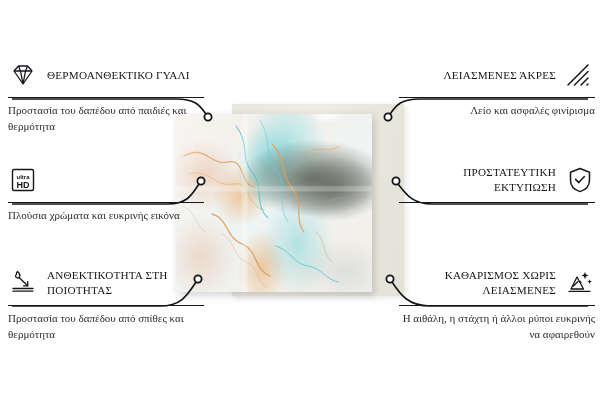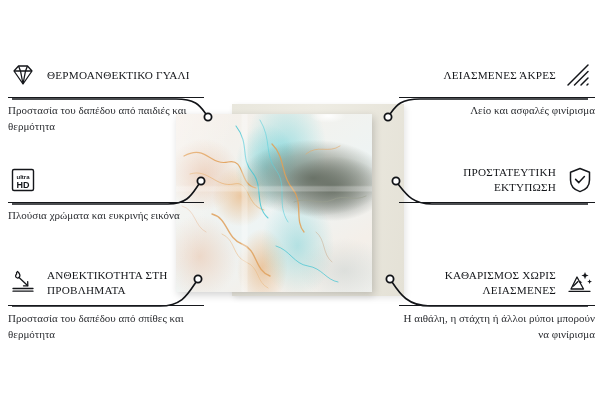--- a/index.html
+++ b/index.html
@@ -180,21 +180,21 @@
 <div class="feature left" id="feature-heat-resistance">
   <div class="f-head">
     <span class="f-icon">
       <svg width="28" height="28" viewBox="0 0 28 28" fill="none" stroke="#14161a" stroke-width="1.3" stroke-linecap="round" stroke-linejoin="round">
         <path d="M8.5 2.5 C10.6 4.4 11.4 6.2 10.6 7.8 C9.9 9.2 8.2 9.4 7.2 8.4 C6.2 7.4 6.6 5.8 7.6 5 C7.2 4 7.6 3.1 8.5 2.5 Z"></path>
         <path d="M10 8.5 L18.5 16.5"></path>
         <path d="M14.5 16.8 L18.8 16.9 L18.7 12.6"></path>
         <path d="M4 19.5 H24 M4 22.2 H24"></path>
       </svg>
     </span>
-    <span class="f-title">ΑΝΘΕΚΤΙΚΟΤΗΤΑ ΣΤΗ ΠΡΟΒΛΗΜΑΤΑ</span>
+    <span class="f-title">ΑΝΘΕΚΤΙΚΟΤΗΤΑ ΣΤΗ ΠΟΙΟΤΗΤΑΣ</span>
   </div>
   <div class="f-rule"></div>
   <div class="f-desc">Προστασία του δαπέδου από σπίθες και θερμότητα</div>
 </div>
 
 <div class="feature right" id="feature-polished-edges">
   <div class="f-head">
     <span class="f-icon">
       <svg width="28" height="26" viewBox="0 0 28 26" stroke="#14161a" stroke-width="1.5" fill="none" stroke-linecap="round">
         <path d="M2 23 L22 3"></path>
@@ -230,14 +230,14 @@
         <path d="M3 22.3 H24"></path>
         <path d="M7.5 17 L12 12.5"></path>
         <path d="M19 3 L20 5.6 L22.6 6.6 L20 7.6 L19 10.2 L18 7.6 L15.4 6.6 L18 5.6 Z" fill="#14161a" stroke="none"></path>
         <path d="M23.6 10.2 L24.3 11.9 L26 12.6 L24.3 13.3 L23.6 15 L22.9 13.3 L21.2 12.6 L22.9 11.9 Z" fill="#14161a" stroke="none"></path>
         <path d="M14.6 11.4 L15.1 12.7 L16.4 13.2 L15.1 13.7 L14.6 15 L14.1 13.7 L12.8 13.2 L14.1 12.7 Z" fill="#14161a" stroke="none"></path>
       </svg>
     </span>
     <span class="f-title">ΚΑΘΑΡΙΣΜΟΣ ΧΩΡΙΣ ΛΕΙΑΣΜΕΝΕΣ</span>
   </div>
   <div class="f-rule"></div>
-  <div class="f-desc">Η αιθάλη, η στάχτη ή άλλοι ρύποι μπορούν να φινίρισμα</div>
+  <div class="f-desc">Η αιθάλη, η στάχτη ή άλλοι ρύποι ευκρινής να αφαιρεθούν</div>
 </div>
 
 </body></html>

